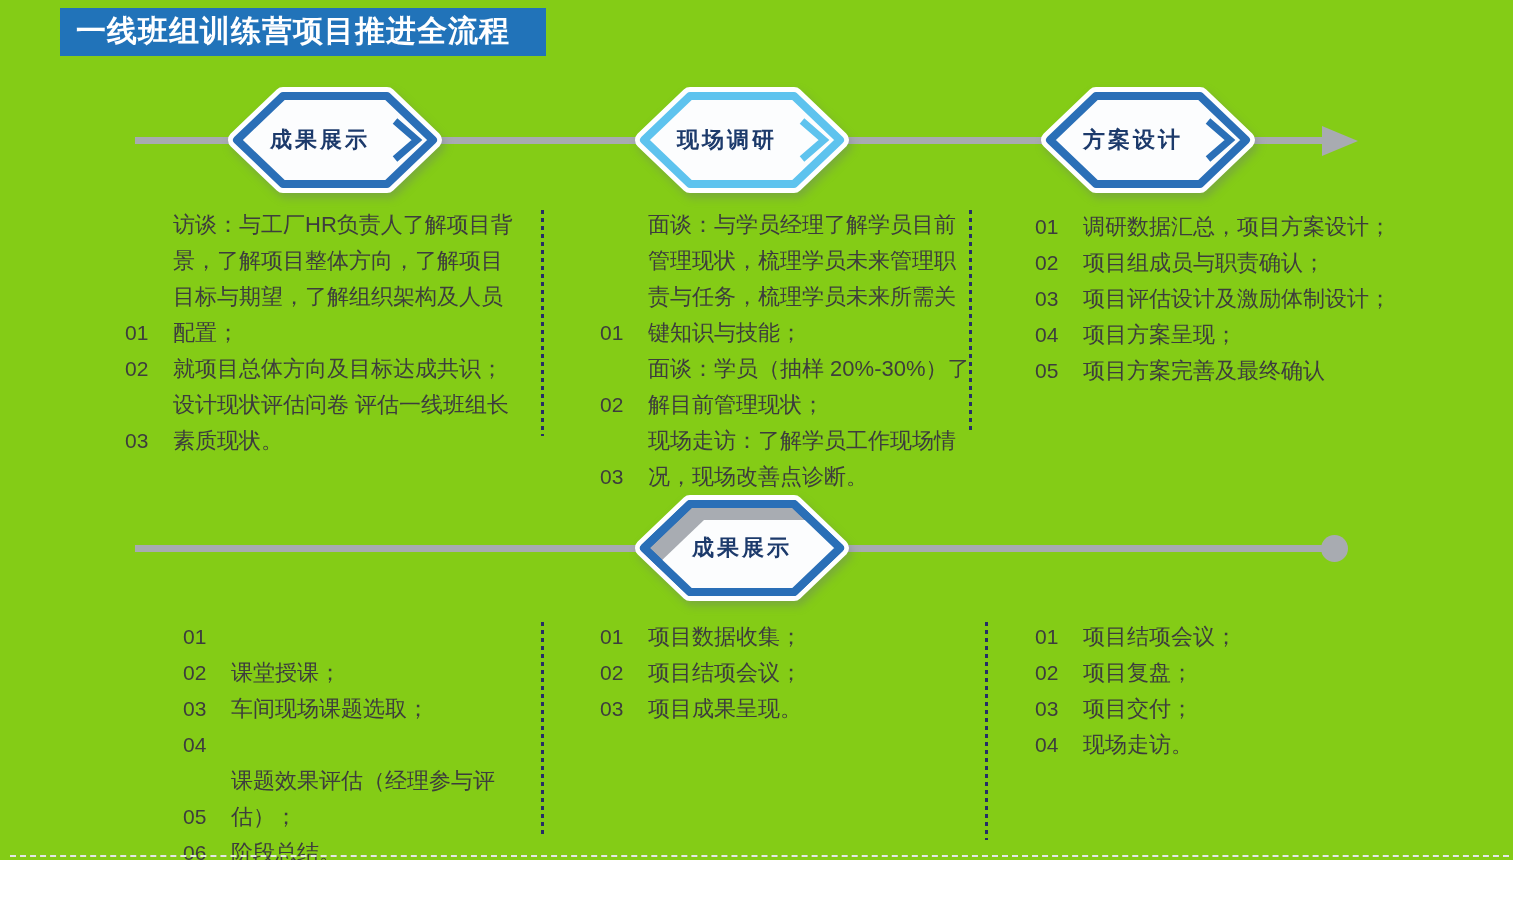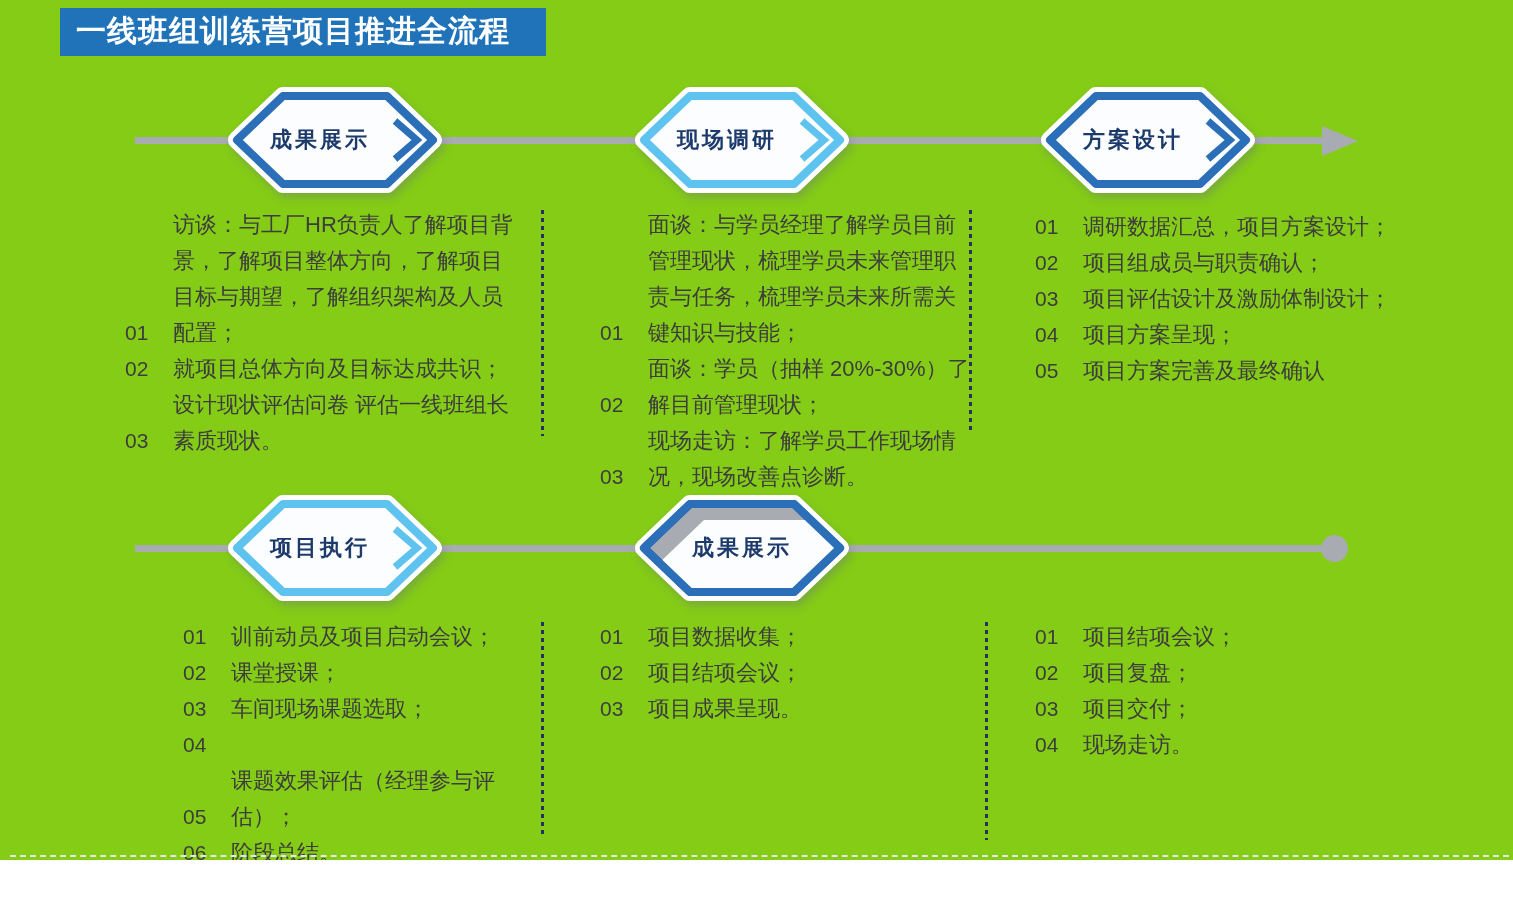--- a/index.html
+++ b/index.html
@@ -117,28 +117,20 @@
 
   <div class="node has-chev" style="left:1044px;top:88px;">
     <svg viewBox="0 0 208 104">
       <path class="hex-white" d="M6 52 L52 8 L156 8 L202 52 L156 96 L52 96 Z"></path>
       <path class="hex-body hex-dark" d="M6 52 L52 8 L156 8 L202 52 L156 96 L52 96 Z"></path>
       <path class="chev chev-dark" d="M164 33 L186 52 L164 71"></path>
     </svg>
     <span class="node-label">方案设计</span>
   </div>
 
-  <div class="node has-chev" style="left:231px;top:496px;">
-    <svg viewBox="0 0 208 104">
-      <path class="hex-white" d="M6 52 L52 8 L156 8 L202 52 L156 96 L52 96 Z"></path>
-      <path class="hex-body hex-light" d="M6 52 L52 8 L156 8 L202 52 L156 96 L52 96 Z"></path>
-      <path class="chev chev-light" d="M164 33 L186 52 L164 71"></path>
-    </svg>
-    <span class="node-label">项目执行</span>
-  </div>
 
   <div class="node" style="left:638px;top:496px;">
     <svg viewBox="0 0 208 104">
       <defs>
         <clipPath id="clip5">
             <path d="M6 52 L52 8 L156 8 L202 52 L156 96 L52 96 Z"></path>
           </clipPath>
       </defs>
       <path class="hex-white" d="M6 52 L52 8 L156 8 L202 52 L156 96 L52 96 Z"></path>
       <path d="M6 52 L52 8 L156 8 L202 52 L156 96 L52 96 Z" fill="#a8acb2" stroke="#2a6fb7" stroke-width="8" stroke-linejoin="round"></path>
@@ -212,21 +204,20 @@
       <div class="step">
         <span class="num">05</span>
         <span class="txt">项目方案完善及最终确认</span>
       </div>
     </div>
 
   <div class="steps r2c1">
 
       <div class="step">
         <span class="num">01</span>
-        <span class="txt">训前动员及项目启动会议；</span>
       </div>
 
       <div class="step">
         <span class="num">02</span>
         <span class="txt">课堂授课；</span>
       </div>
 
       <div class="step">
         <span class="num">03</span>
         <span class="txt">车间现场课题选取；</span>

